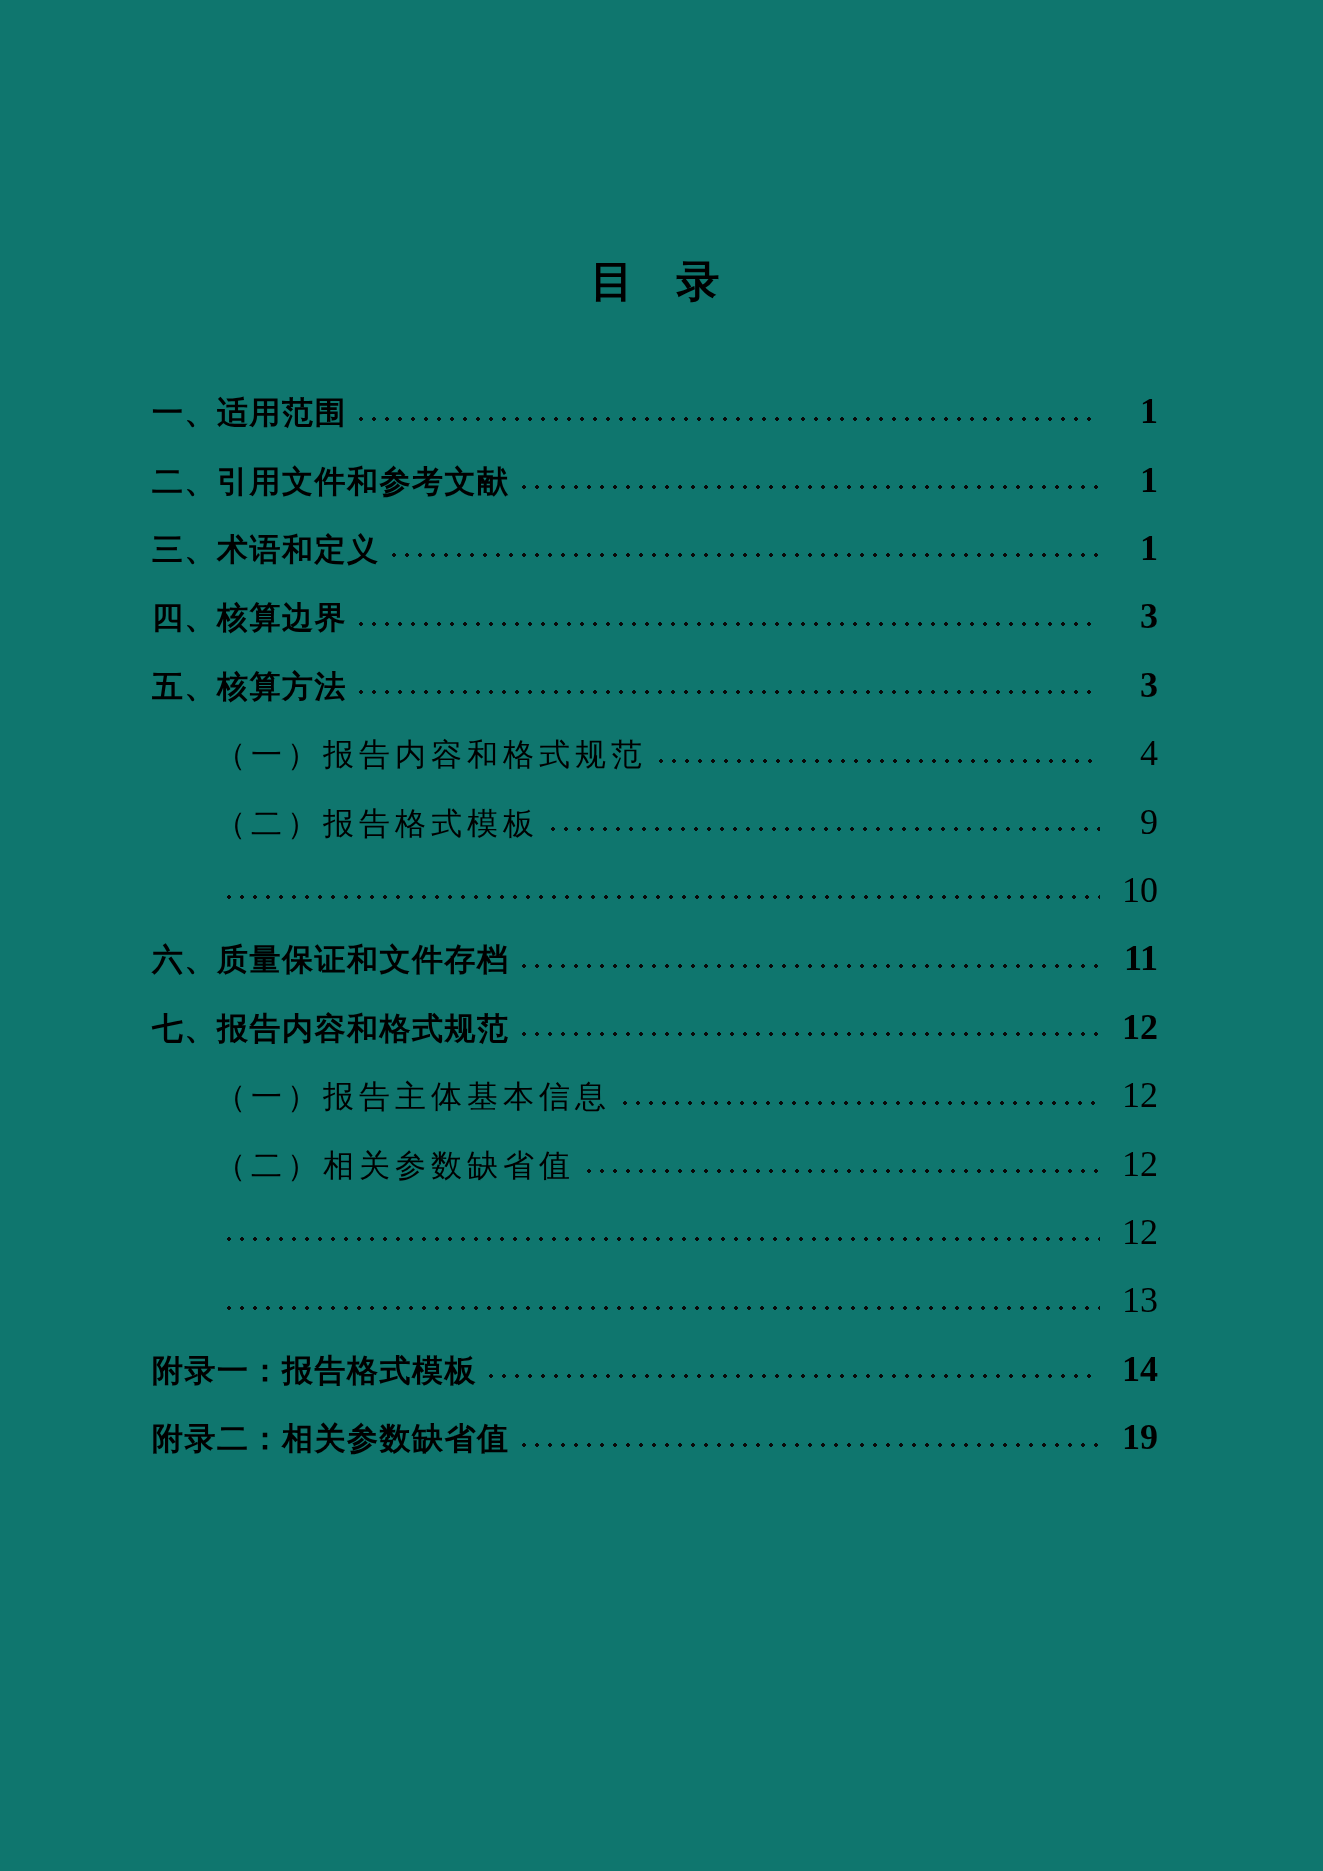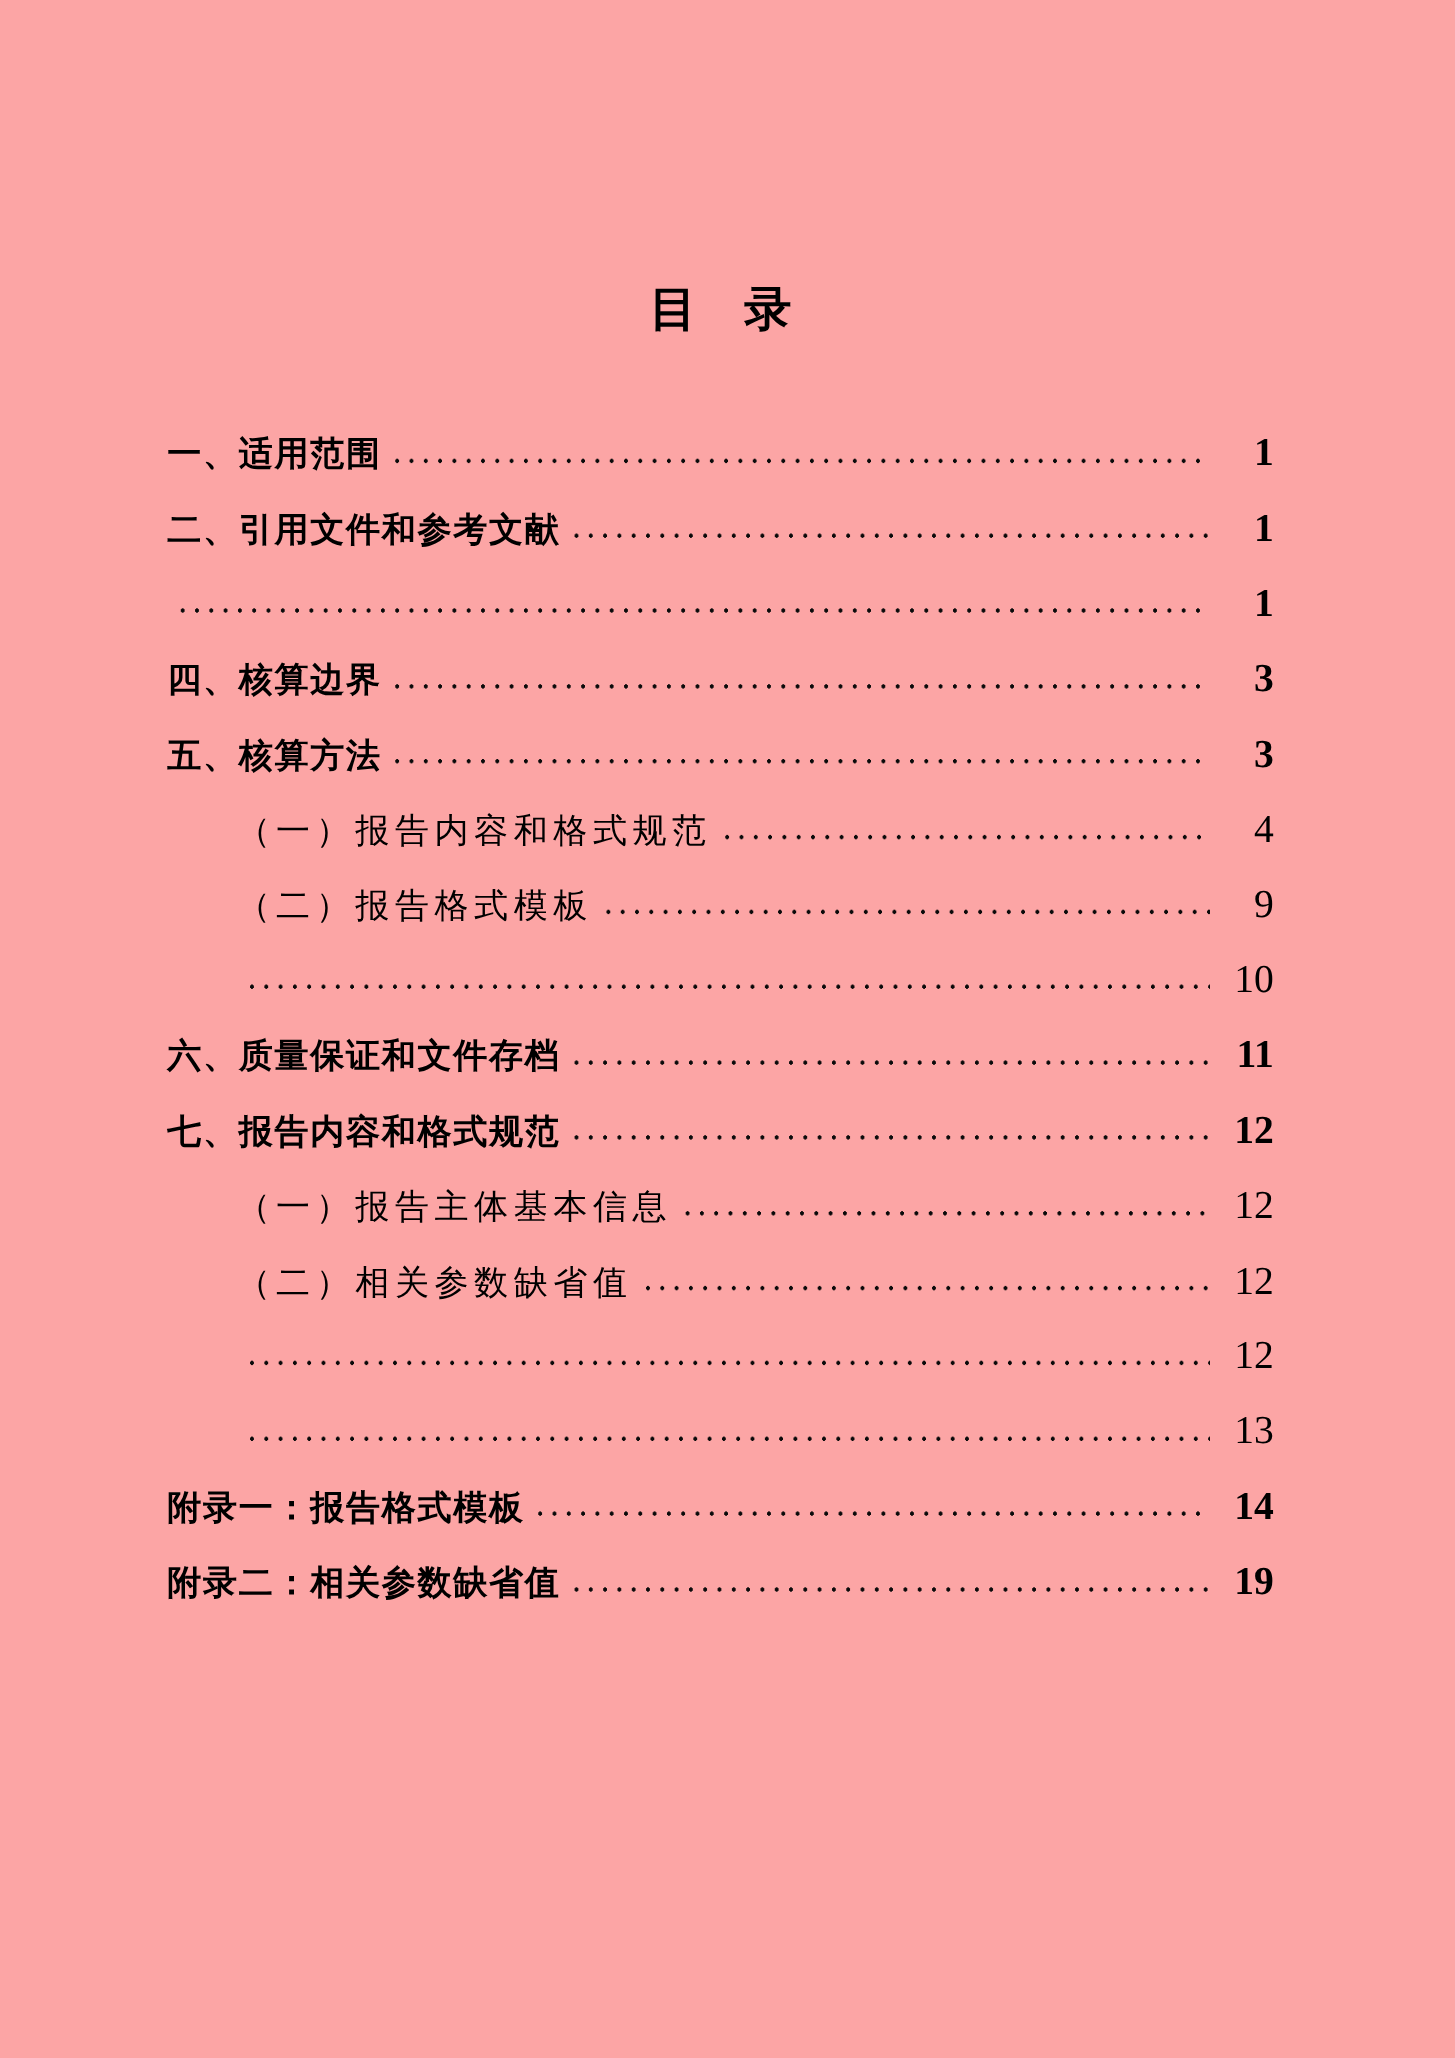--- a/index.html
+++ b/index.html
@@ -13,21 +13,21 @@
     height: 1871px;
     overflow: hidden;
     color: #000000;
     font-family: "Liberation Serif", "DejaVu Serif", serif;
   }
   .page {
     position: relative;
     width: 1323px;
     height: 1871px;
     padding: 0 165px 0 152px;
-    background: #fca5a5;
+    background: #0f766e;
   }
   .doc-title {
     margin: 0;
     padding-top: 258px;
     font-size: 43px;
     line-height: 1.1;
     font-weight: bold;
     text-align: center;
     white-space: pre;
   }
@@ -92,20 +92,21 @@
       <span class="page-num">1</span>
     </div>
 
     <div class="toc-row level-1">
       <span class="toc-label">二、引用文件和参考文献</span>
       <span class="leader"></span>
       <span class="page-num">1</span>
     </div>
 
     <div class="toc-row level-1">
+      <span class="toc-label">三、术语和定义</span>
       <span class="leader"></span>
       <span class="page-num">1</span>
     </div>
 
     <div class="toc-row level-1">
       <span class="toc-label">四、核算边界</span>
       <span class="leader"></span>
       <span class="page-num">3</span>
     </div>
 

